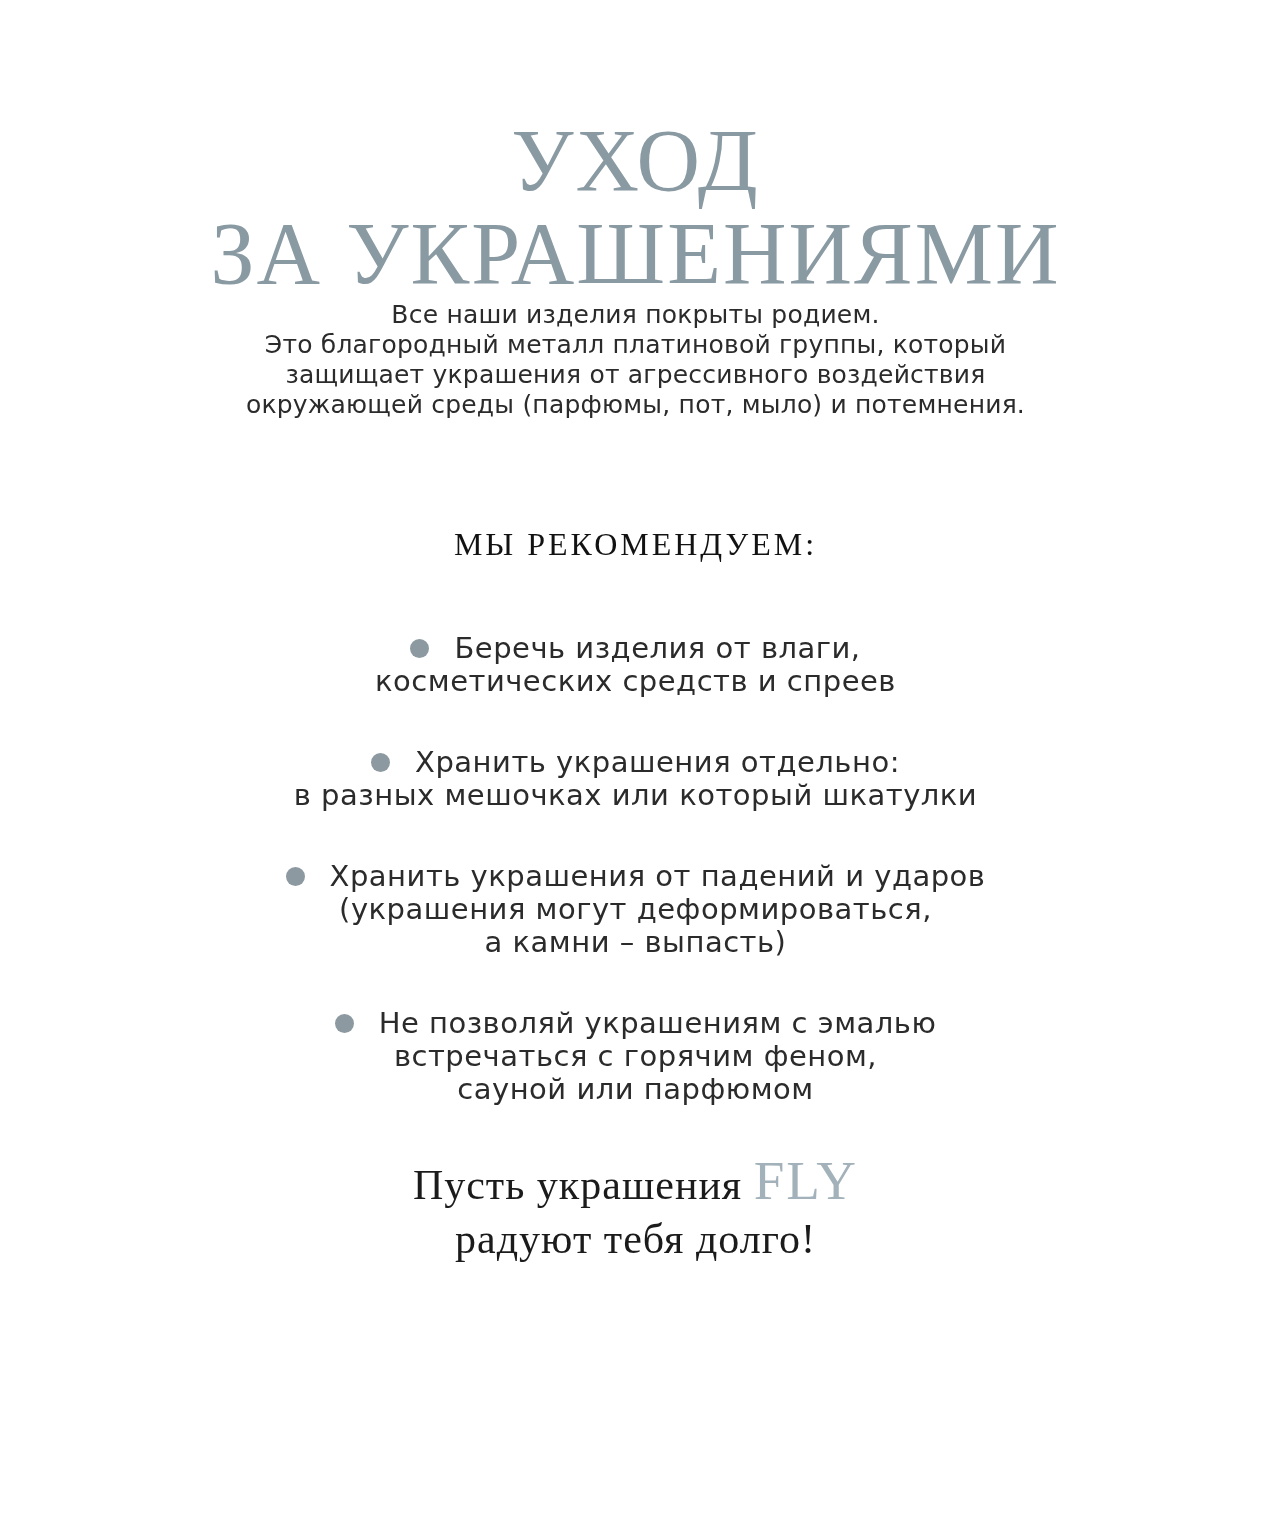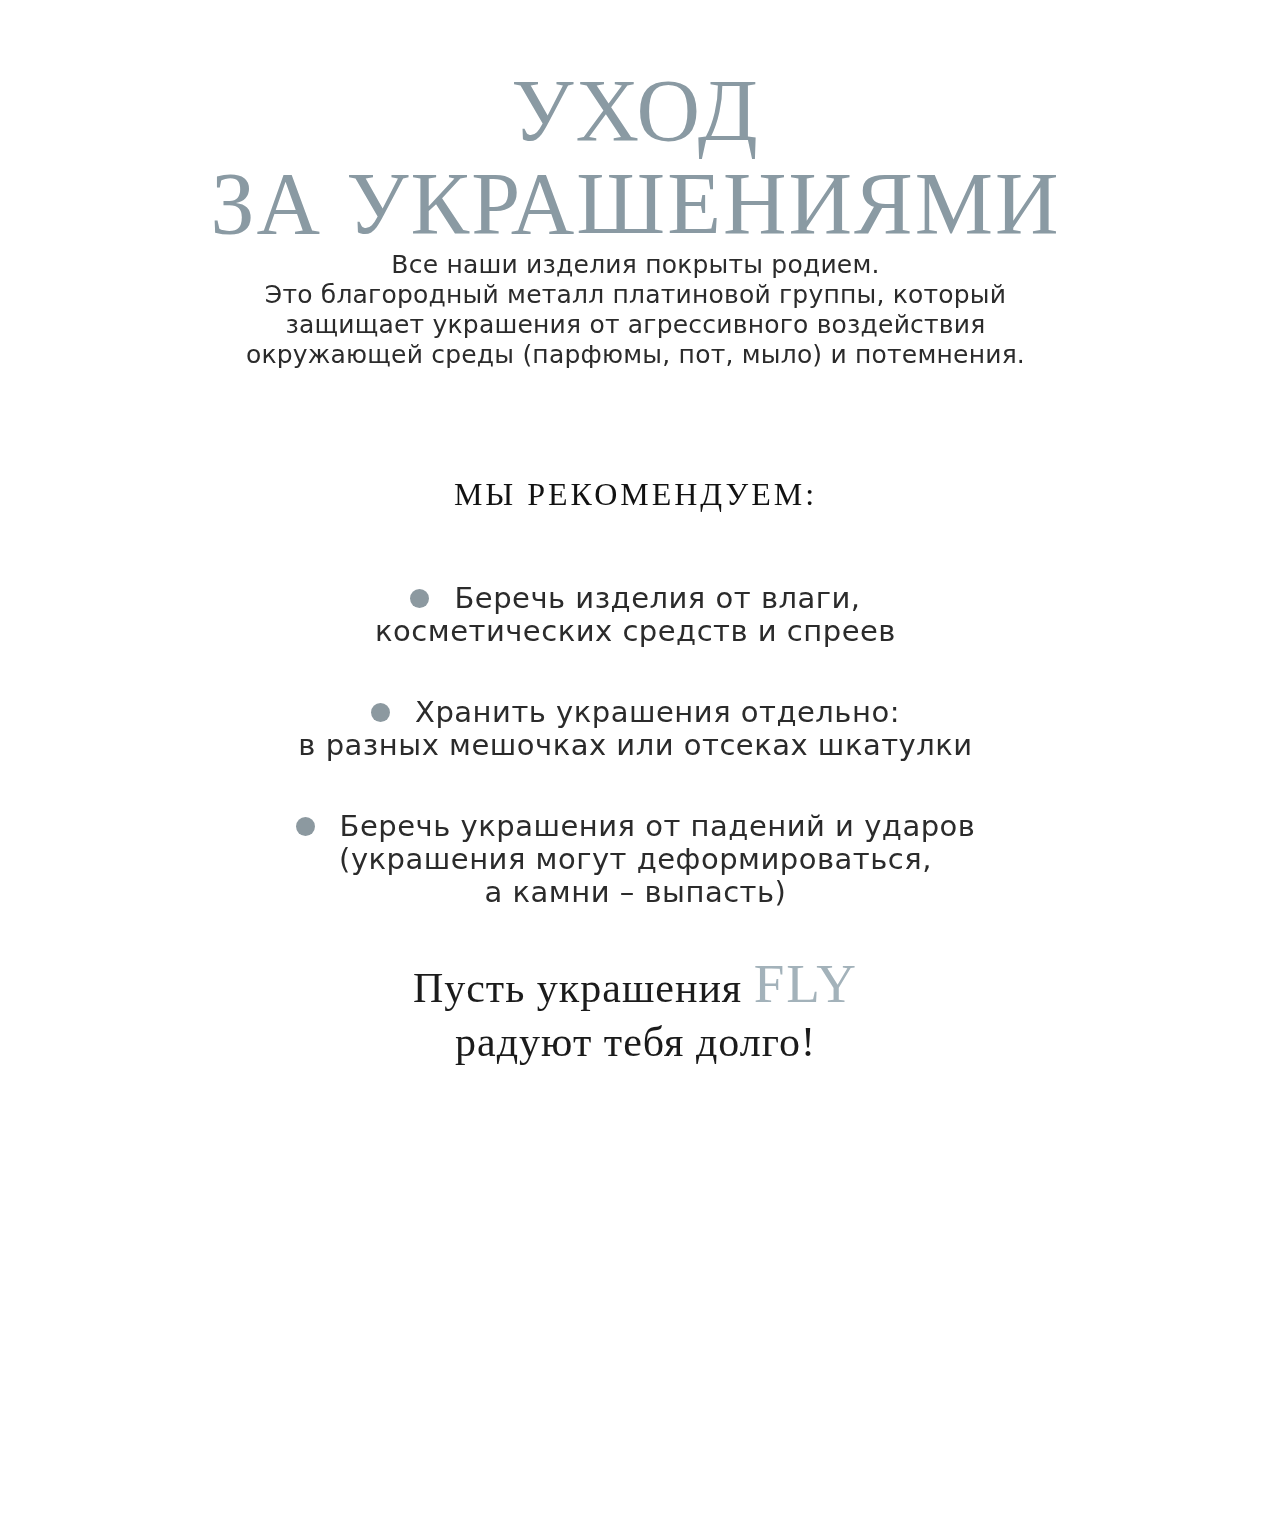--- a/index.html
+++ b/index.html
@@ -15,21 +15,21 @@
   body{
     width:1271px;
     height:1516px;
     overflow:hidden;
     font-family:"DejaVu Sans", sans-serif;
   }
   .page{
     width:100%;
     height:100%;
     text-align:center;
-    padding-top:64px;
+    padding-top:114px;
   }
   .multiline{white-space:pre-line;}
   .page-title{
     font-family:"Liberation Serif", serif;
     font-weight:normal;
     font-size:88px;
     line-height:93px;
     letter-spacing:2px;
     color:var(--accent);
   }
@@ -98,26 +98,31 @@
 
   <h2 class="rec-heading">МЫ РЕКОМЕНДУЕМ:</h2>
 
   <ul class="rec-list">
     <li class="rec-item">
       <span class="dot"></span><span class="multiline">Беречь изделия от влаги,
 косметических средств и спреев</span>
     </li>
     <li class="rec-item">
       <span class="dot"></span><span class="multiline">Хранить украшения отдельно:
-в разных мешочках или отсеках шкатулки</span>
+в разных мешочках или который шкатулки</span>
     </li>
     <li class="rec-item">
-      <span class="dot"></span><span class="multiline">Беречь украшения от падений и ударов
+      <span class="dot"></span><span class="multiline">Хранить украшения от падений и ударов
 (украшения могут деформироваться,
 а камни – выпасть)</span>
+    </li>
+    <li class="rec-item">
+      <span class="dot"></span><span class="multiline">Не позволяй украшениям с эмалью
+встречаться с горячим феном,
+сауной или парфюмом</span>
     </li>
   </ul>
 
   <p class="closing">
     <span>Пусть украшения </span><span class="brand">FLY</span><br>
     <span>радуют тебя долго!</span>
   </p>
 
 </div>
 

